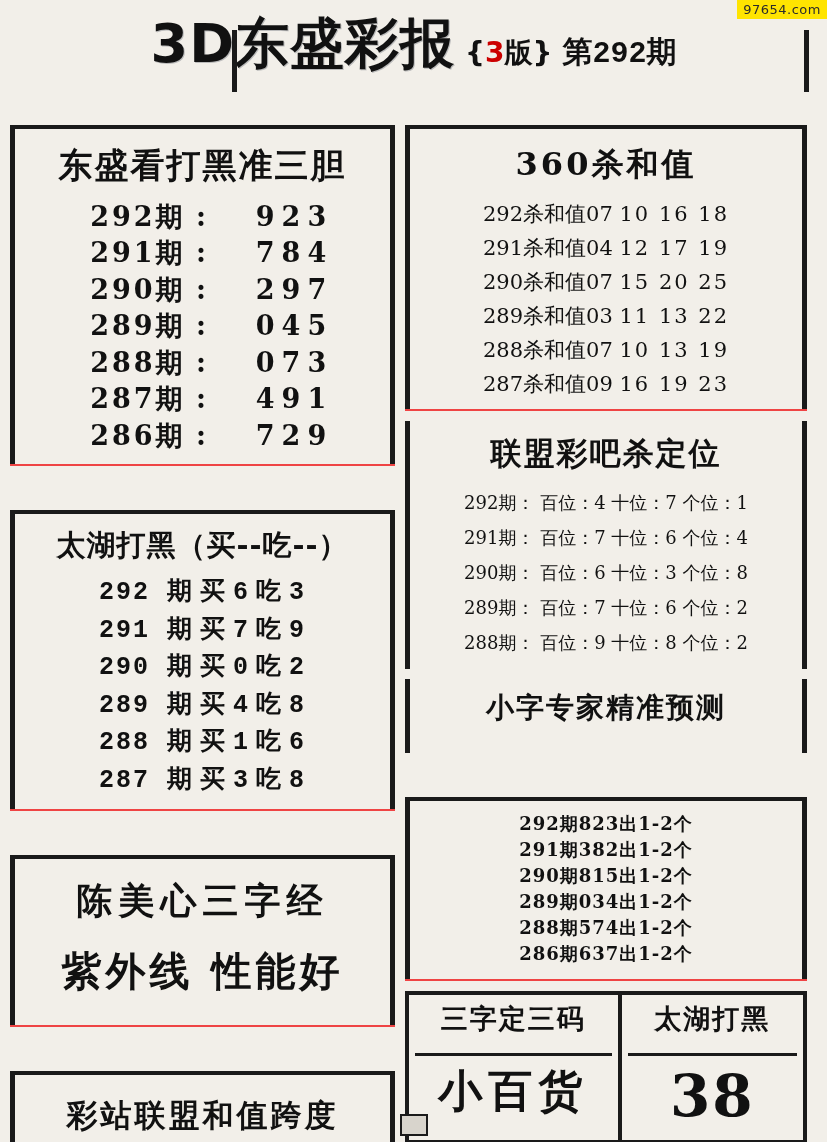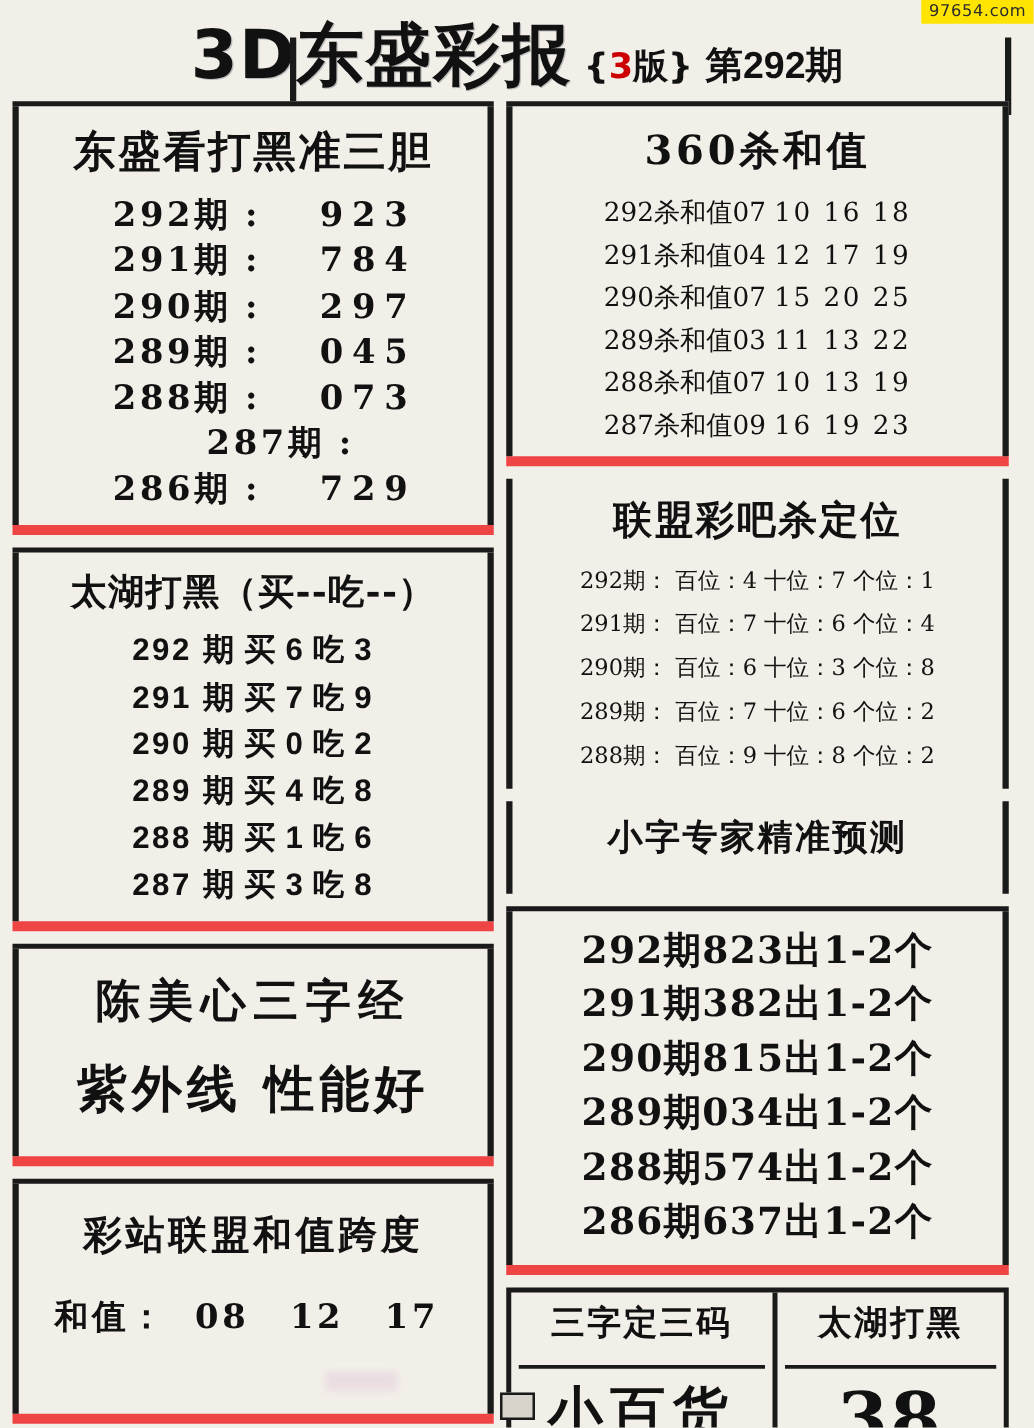--- a/index.html
+++ b/index.html
@@ -43,21 +43,21 @@
   .title-edition{
     font-size:28px;
     font-weight:bold;
     color:#111;
   }
   .title-edition .num{color:#cc0000;}
   .title-issue{
     font-size:30px;
     font-weight:bold;
     color:#111;
-    font-family:Liberation Sans, sans-serif;
+    font-family:Liberation Mono, monospace;
     text-align:right;
   }
   .header-bar-left,.header-bar-right{
     position:absolute;top:30px;width:5px;height:62px;background:#1a1a1a;
   }
   .header-bar-left{left:232px;}
   .header-bar-right{right:18px;}
 
   
   .columns{
@@ -69,21 +69,22 @@
   .col-left{width:385px;}
   .col-right{width:402px;}
 
   .panel{
     background:#f2efe9;
     position:relative;
     margin-bottom:10px;
   }
   .panel.bordered{
     border-top:4px solid #1a1a1a;
-    border-bottom:8px solid #ef4444;
+    border-bottom:2px solid #ef4444;
+    margin-top:44px;
   }
   .side-bar-l,.side-bar-r{
     position:absolute;top:0;bottom:0;width:5px;background:#1a1a1a;
   }
   .side-bar-l{left:0;}
   .side-bar-r{right:0;}
 
   .panel-title{
     text-align:center;
     font-weight:bold;
@@ -115,21 +116,21 @@
   .p2 .panel-title{font-size:29px;margin:6px 0 8px 0;letter-spacing:1px;}
   .rowbuy{
     display:flex;
     align-items:flex-end;
     justify-content:center;
     font-size:25px;
     font-weight:bold;
     color:#111;
     line-height:1.5;
     letter-spacing:2px;
-    font-family:Liberation Sans, sans-serif;
+    font-family:Liberation Mono, monospace;
   }
   .rowbuy span{padding:0 3px;}
 
   
   .p3{padding:10px 0 16px 0;}
   .p3 .panel-title{font-size:36px;letter-spacing:6px;margin:8px 0 18px 0;}
   .p3 .phrase{
     text-align:center;
     font-size:40px;
     font-weight:bold;
@@ -184,21 +185,21 @@
   }
 
   
   .rp3{padding:4px 0 6px 0;}
   .rp3 .panel-title{font-size:28px;letter-spacing:2px;margin:6px 0 20px 0;}
 
   
   .rp4{padding:10px 0 12px 0;}
   .predrow{
     text-align:center;
-    font-size:30px;
+    font-size:18px;
     font-weight:bold;
     color:#111;
     letter-spacing:1px;
     line-height:1.45;
     font-family:"DejaVu Serif","Liberation Serif",serif;
   }
 
   
   .rp5{
     border:4px solid #1a1a1a;
@@ -280,20 +281,21 @@
           <span class="digits">045</span>
         </div>
         <div class="row3">
           <span class="issue">288期</span>
           <span class="sep">:</span>
           <span class="digits">073</span>
         </div>
         <div class="row3">
           <span class="issue">287期</span>
           <span class="sep">:</span>
+          <span class="digits">491</span>
         </div>
         <div class="row3">
           <span class="issue">286期</span>
           <span class="sep">:</span>
           <span class="digits">729</span>
         </div>
       </div>
     </div>
 
     <div class="panel bordered p2">

